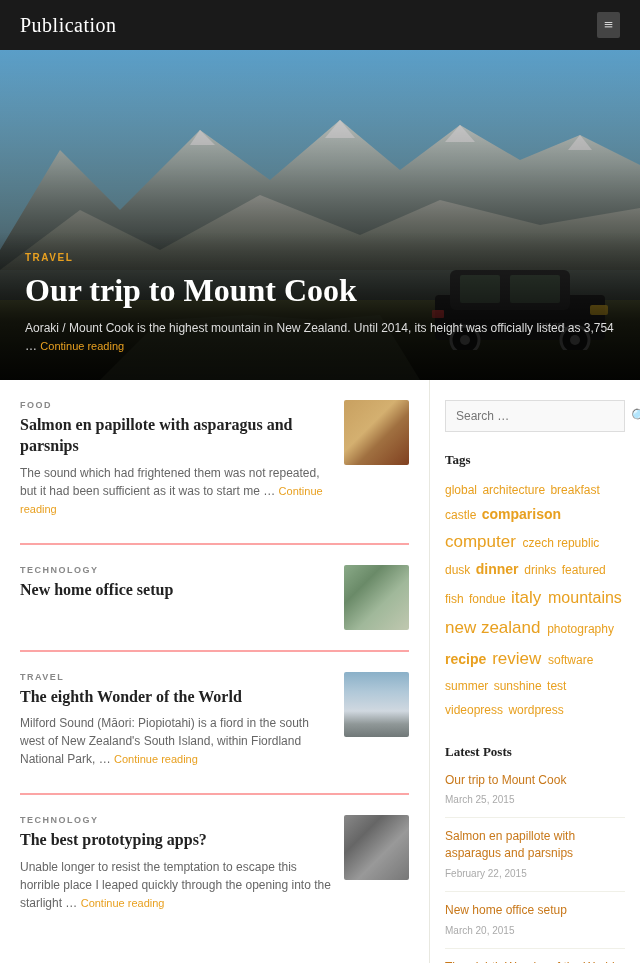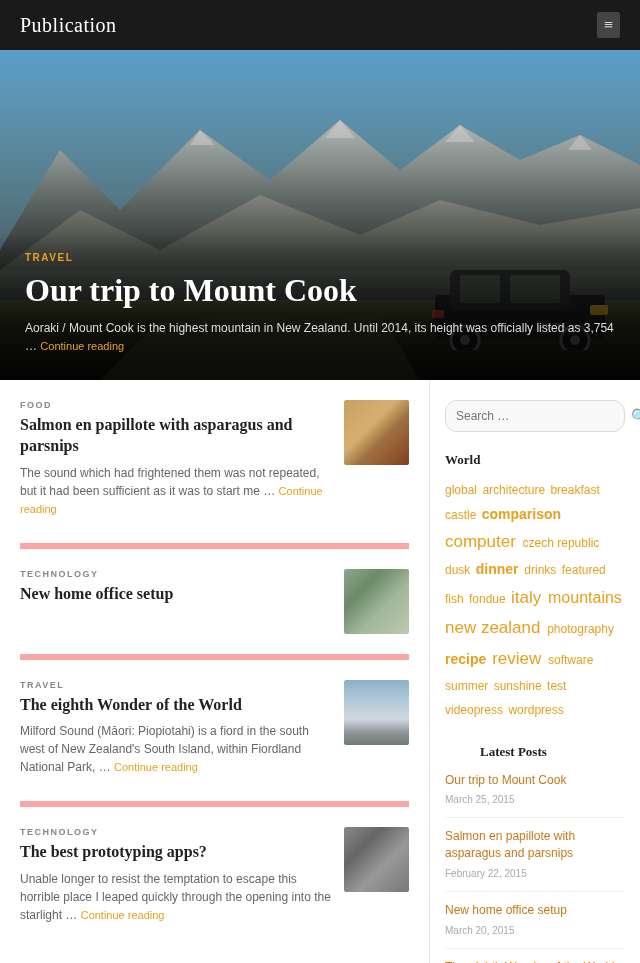--- a/index.html
+++ b/index.html
@@ -86,21 +86,21 @@
       width: 210px;
       padding: 20px 15px;
       background: #fff;
       flex-shrink: 0;
     }
 
     
     .article {
       padding-bottom: 20px;
       margin-bottom: 20px;
-      border-bottom: 6px solid #fca5a5;
+      border-bottom: 2px solid #fca5a5;
       display: flex;
       gap: 12px;
       align-items: flex-start;
     }
     .article:last-child { border-bottom: none; }
     .article-content { flex: 1; }
     .article-category {
       color: #888;
       font-size: 9px;
       font-family: Arial, sans-serif;
@@ -141,21 +141,21 @@
     .thumb-food { background: linear-gradient(135deg, #c8a060 0%, #d4b070 40%, #a07040 60%, #804020 100%); }
     .thumb-office { background: linear-gradient(135deg, #8aaa88 0%, #6a8a68 30%, #a0b89a 60%, #c0c8b0 100%); }
     .thumb-wonder { background: linear-gradient(180deg, #8ab0c8 0%, #b0c8d8 30%, #d0d8e0 60%, #909898 80%, #707878 100%); }
     .thumb-apps { background: linear-gradient(135deg, #888 0%, #666 30%, #999 60%, #777 100%); }
 
     
     .sidebar-search {
       display: flex;
       align-items: center;
       border: 1px solid #ddd;
-      border-radius: 12px;
+      border-radius: 0;
       margin-bottom: 20px;
       background: #f9f9f9;
     }
     .sidebar-search input {
       flex: 1;
       border: none;
       background: transparent;
       padding: 7px 10px;
       font-size: 12px;
       font-family: Arial, sans-serif;
@@ -172,21 +172,20 @@
     }
     .sidebar-section {
       margin-bottom: 22px;
     }
     .sidebar-heading {
       font-size: 13px;
       font-weight: bold;
       color: #222;
       margin-bottom: 12px;
       font-family: Georgia, serif;
-      margin-left: 35px;
     }
     
     .latest-post {
       margin-bottom: 10px;
       padding-bottom: 10px;
       border-bottom: 1px solid #f0f0e8;
     }
     .latest-post:last-child { border-bottom: none; }
     .latest-post a {
       color: #c8781a;
@@ -359,21 +358,21 @@
   </main>
 
   <aside class="sidebar">
 
     <div class="sidebar-search">
       <input type="text" placeholder="Search …" style="">
       <button>🔍</button>
     </div>
 
     <div class="tags-section">
-      <div class="tags-heading">World</div>
+      <div class="tags-heading">Tags</div>
       <div class="tags-cloud" id="tags-cloud"><span class="tag small">global </span><span class="tag small">architecture </span><span class="tag small">breakfast </span><span class="tag small">castle </span><span class="tag large">comparison </span><span class="tag xlarge">computer </span><span class="tag small">czech republic </span><span class="tag small">dusk </span><span class="tag large">dinner </span><span class="tag small">drinks </span><span class="tag small">featured </span><span class="tag small">fish </span><span class="tag small">fondue </span><span class="tag xlarge">italy </span><span class="tag medium">mountains </span><span class="tag xlarge">new zealand </span><span class="tag small">photography </span><span class="tag large">recipe </span><span class="tag xlarge">review </span><span class="tag small">software </span><span class="tag small">summer </span><span class="tag small">sunshine </span><span class="tag small">test </span><span class="tag small">videopress </span><span class="tag small">wordpress </span></div>
     </div>
 
     <div class="sidebar-section">
       <div class="sidebar-heading">Latest Posts</div>
       <div id="latest-posts">
           <div class="latest-post">
     <a>Our trip to Mount Cook</a>
     <span class="latest-post-date">March 25, 2015</span>
   </div>

